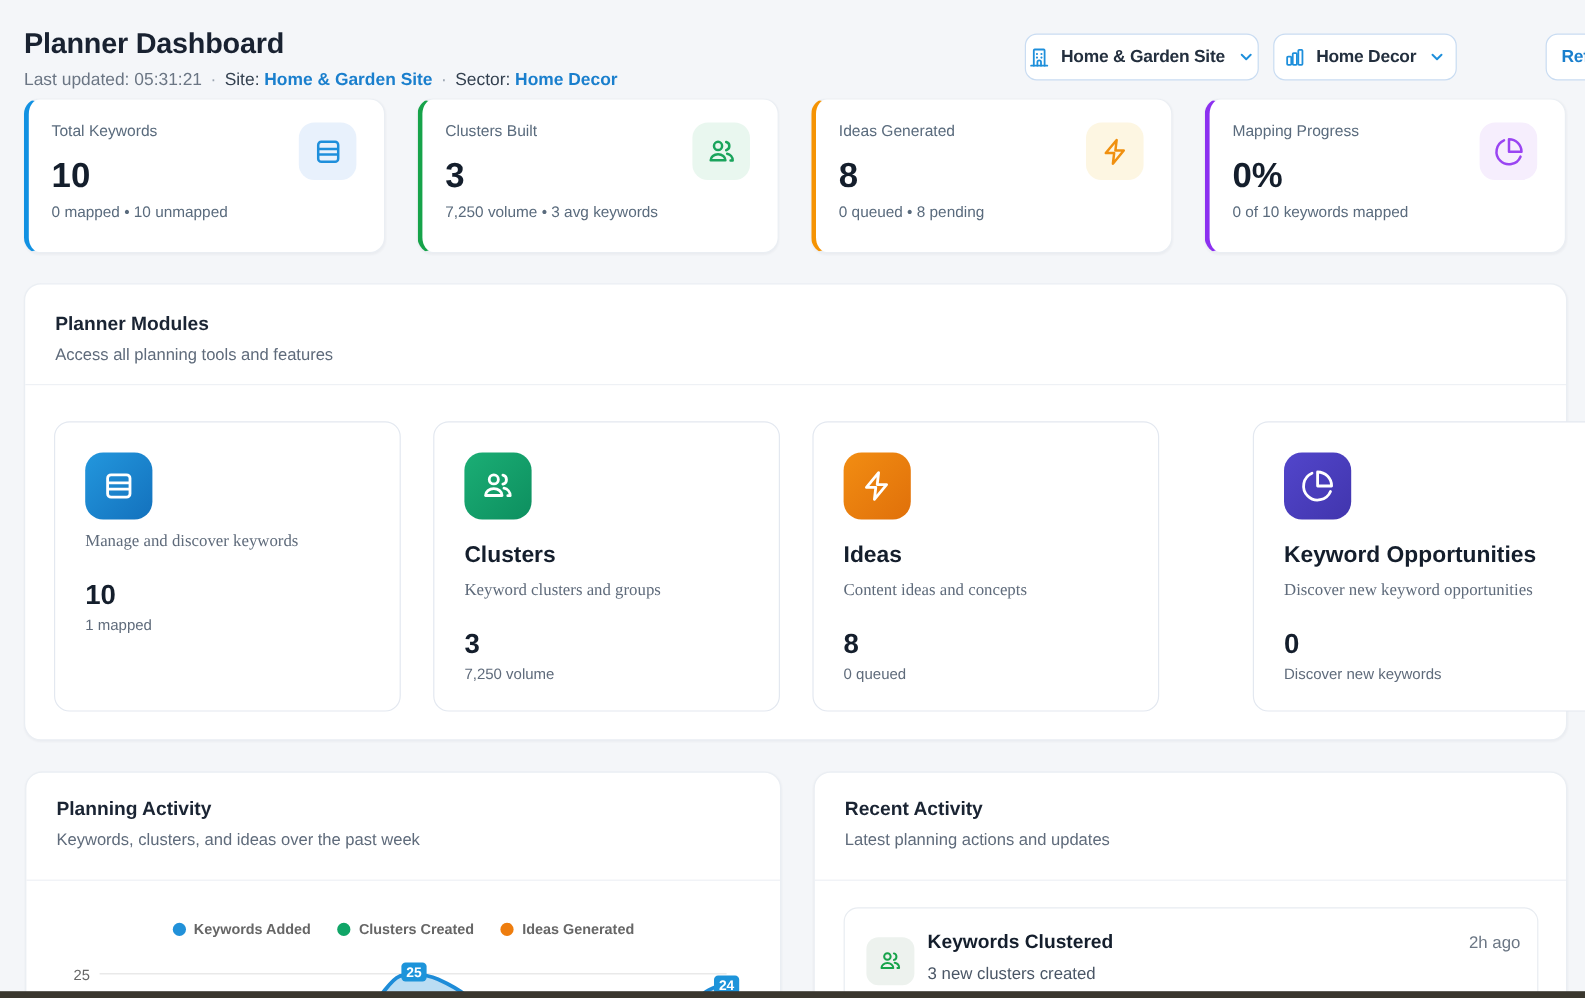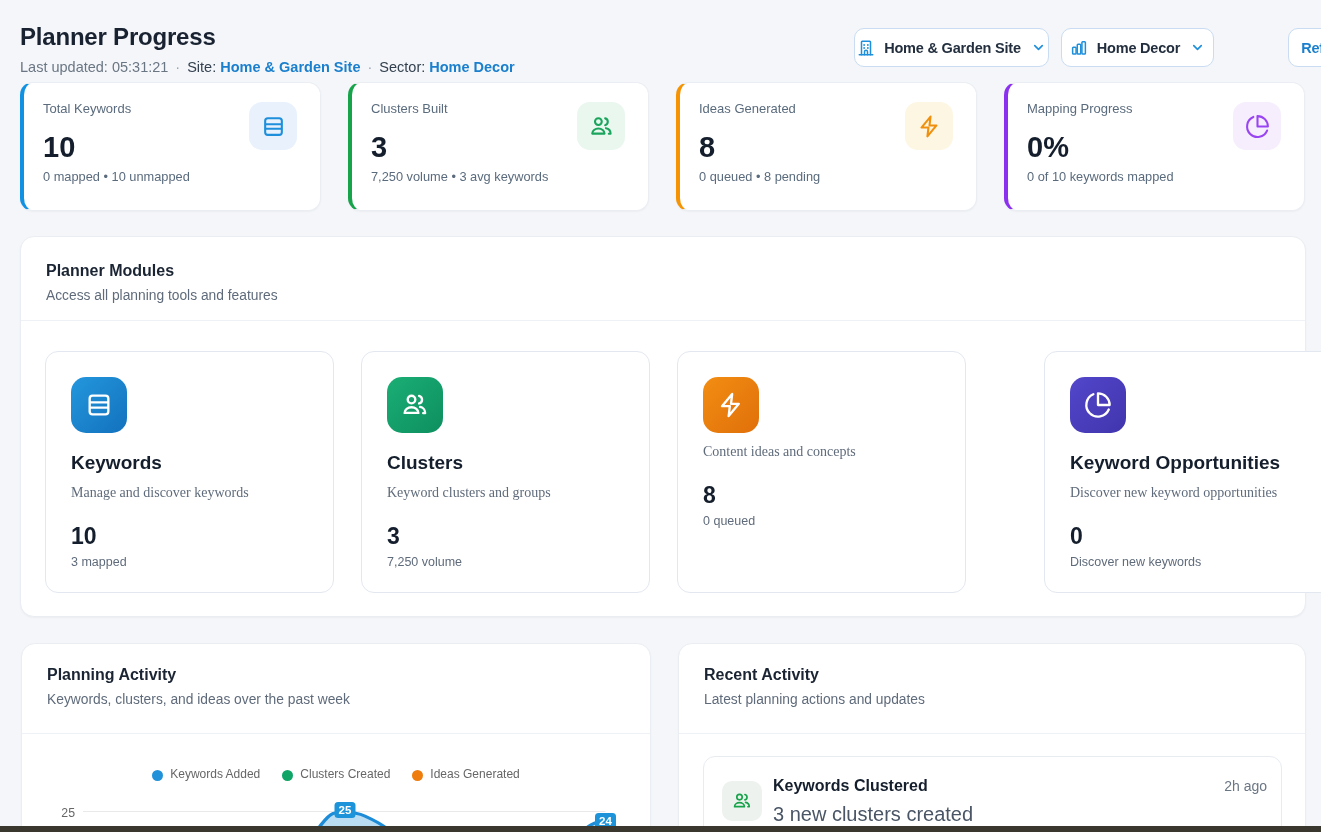--- a/index.html
+++ b/index.html
@@ -63,30 +63,30 @@
 .mod .num { font-size:23px; font-weight:800; color:#141e2c; margin-top:22px; }
 .mod .sub { font-size:12.5px; color:#5f6b7b; margin-top:5px; }
 
 #ritem {
   position:absolute; left:24px; top:112px; width:579px; height:200px;
   border:1px solid #e8ecf1; border-radius:12px; background:#fff;
   padding:16px 14px 16px 18px;
 }
 
 .legend { position:absolute; left:0; top:123px; width:100%; display:flex; justify-content:center; gap:22px; font-size:12px; color:#666; align-items:center; }
-.legend .it { display:flex; align-items:flex-end; gap:7px; }
+.legend .it { display:flex; align-items:center; gap:7px;font-weight:bold; }
 .legend .dot { width:11px; height:11px; border-radius:50%; }
 #ylab { position:absolute; left:18px; top:162px; width:35px; text-align:right; font-size:12.3px; color:#666; }
 
 #bottombar { position:absolute; left:0; top:826px; width:1321px; height:6px; background:#3a372e; z-index:50; }
 </style>
 </head>
 <body>
 
-<div class="abs" id="title">Planner Progress</div>
+<div class="abs" id="title">Planner Dashboard</div>
 <div class="abs" id="subline">Last updated: 05:31:21<span class="sep">·</span><span class="lbl">Site:</span> <a>Home &amp; Garden Site</a><span class="sep">·</span><span class="lbl">Sector:</span> <a>Home Decor</a></div>
 
 <div class="ctl" style="left:854px; width:195px;">
   <svg width="18" height="18" viewBox="0 0 24 24" fill="none" stroke="#1e8fdb" stroke-width="2" stroke-linecap="round" stroke-linejoin="round" style="margin-right:9px;">
     <path d="M3 21h18"></path>
       <path d="M6 21V4a1 1 0 0 1 1-1h10a1 1 0 0 1 1 1v17"></path>
       <path d="M10 21v-4a1 1 0 0 1 4 0v4"></path>
     <path d="M9.5 8h.01M14.5 8h.01M9.5 12h.01M14.5 12h.01" stroke-width="2.4"></path>
   </svg>
   <span>Home &amp; Garden Site</span>
@@ -160,24 +160,23 @@
     </div>
   <div class="divider" style="margin-top:17px;"></div>
 </div>
 <div class="mod" style="left:45px;">
   <div class="tile" style="background:linear-gradient(135deg,#2397dd,#1371bd);">
     <svg width="28" height="28" viewBox="0 0 24 24" fill="none" stroke="#fff" stroke-width="2" stroke-linecap="round" stroke-linejoin="round">
         <rect x="4" y="4" width="16" height="16" rx="2.5"></rect>
         <path d="M4.6 9.8h14.8M4.6 14.2h14.8"></path>
       </svg>
   </div>
-  <div class="name">Keywords</div>
   <div class="desc">Manage and discover keywords</div>
   <div class="num">10</div>
-  <div class="sub">3 mapped</div>
+  <div class="sub">1 mapped</div>
 </div>
 <div class="mod" style="left:361px;">
   <div class="tile" style="background:linear-gradient(135deg,#1bae75,#0d8f5f);">
     <svg width="28" height="28" viewBox="0 0 24 24" fill="none" stroke="#fff" stroke-width="2" stroke-linecap="round" stroke-linejoin="round">
         <circle cx="9" cy="7.3" r="3.25"></circle>
         <path d="M3.1 18.8a5.9 4.9 0 0 1 11.8 0z"></path>
         <path d="M15.5 4.2a3.35 3.35 0 0 1 0 6.5"></path>
         <path d="M16.3 13.6a5.4 5.3 0 0 1 4.4 5.2v.1h-1.7"></path>
       </svg>
   </div>
@@ -185,20 +184,21 @@
   <div class="desc">Keyword clusters and groups</div>
   <div class="num">3</div>
   <div class="sub">7,250 volume</div>
 </div>
 <div class="mod" style="left:677px;">
   <div class="tile" style="background:linear-gradient(135deg,#f28d12,#e0700a);">
     <svg width="28" height="28" viewBox="0 0 24 24" fill="none" stroke="#fff" stroke-width="2" stroke-linecap="round" stroke-linejoin="round">
         <path d="M13 2.5 4.3 13H11l-1 8.5L18.7 11H12z"></path>
       </svg>
   </div>
+  <div class="name">Ideas</div>
   <div class="desc">Content ideas and concepts</div>
   <div class="num">8</div>
   <div class="sub">0 queued</div>
 </div>
 <div class="mod" style="left:1044px;">
   <div class="tile" style="background:linear-gradient(135deg,#5246cb,#4135ad);">
     <svg width="28" height="28" viewBox="0 0 24 24" fill="none" stroke="#fff" stroke-width="2" stroke-linecap="round" stroke-linejoin="round">
         <path d="M21.21 15.89A10 10 0 1 1 8 2.83"></path>
         <path d="M22 12A10 10 0 0 0 12 2v10z"></path>
       </svg>
@@ -247,19 +247,19 @@
             <path d="M3.1 18.8a5.9 4.9 0 0 1 11.8 0z"></path>
             <path d="M15.5 4.2a3.35 3.35 0 0 1 0 6.5"></path>
             <path d="M16.3 13.6a5.4 5.3 0 0 1 4.4 5.2v.1h-1.7"></path>
           </svg>
       </div>
       <div style="flex:1;">
         <div style="display:flex; justify-content:space-between; align-items:baseline;">
           <div style="font-size:16px; font-weight:700; color:#141e2c; margin-top:4px;">Keywords Clustered</div>
           <div style="font-size:14px; color:#6b7684;">2h ago</div>
         </div>
-        <div style="font-size:20px; color:#4a5666; margin-top:8px;">3 new clusters created</div>
+        <div style="font-size:14px; color:#4a5666; margin-top:8px;">3 new clusters created</div>
       </div>
     </div>
   </div>
 </div>
 
 <div id="bottombar"></div>
 
 </body></html>

